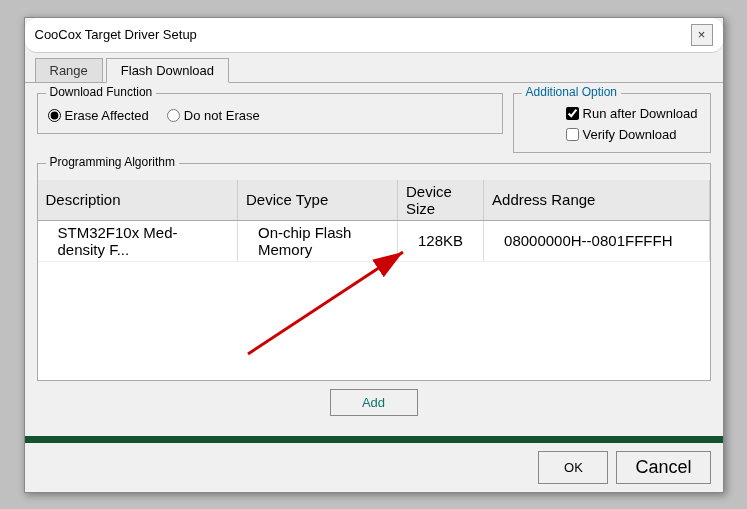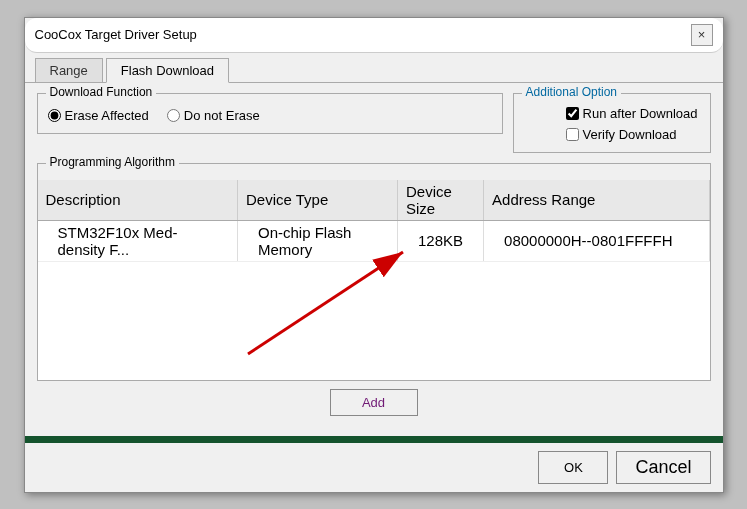--- a/index.html
+++ b/index.html
@@ -197,21 +197,21 @@
       margin-top: 8px;
       margin-bottom: 10px;
     }
     .btn {
       min-width: 88px;
       padding: 5px 18px;
       border: 1px solid #888;
       background: #f0f0f0;
       cursor: pointer;
       font-size: 13px;
-      color: #701a75;
+      color: #0f766e;
     }
     .btn:disabled { color: #aaa; cursor: default; }
     .bottom-row {
       display: flex;
       justify-content: flex-end;
       gap: 8px;
       padding: 8px 12px;
       border-top: 7px solid #14532d;
     }
     .btn-ok {

